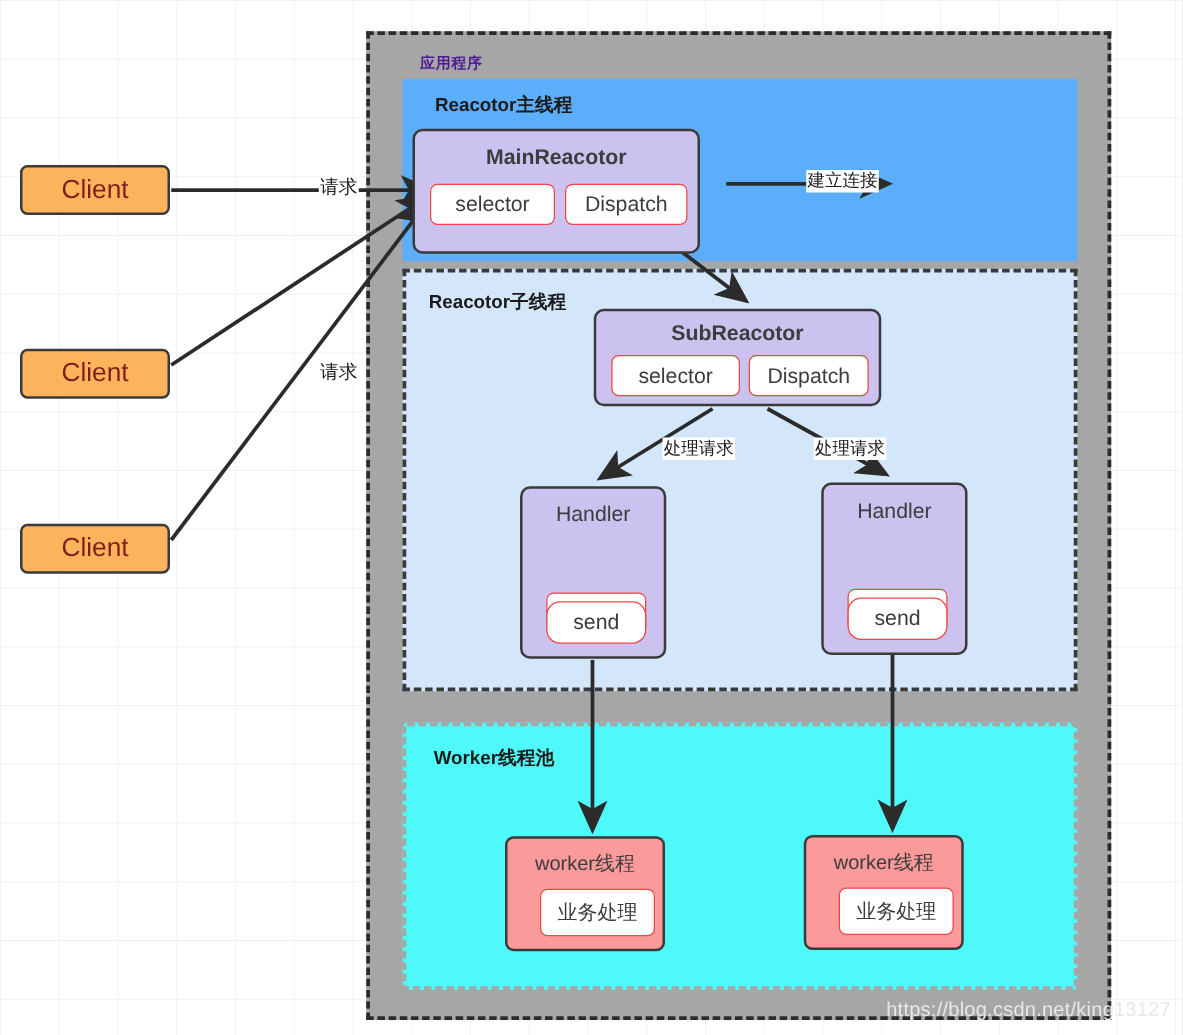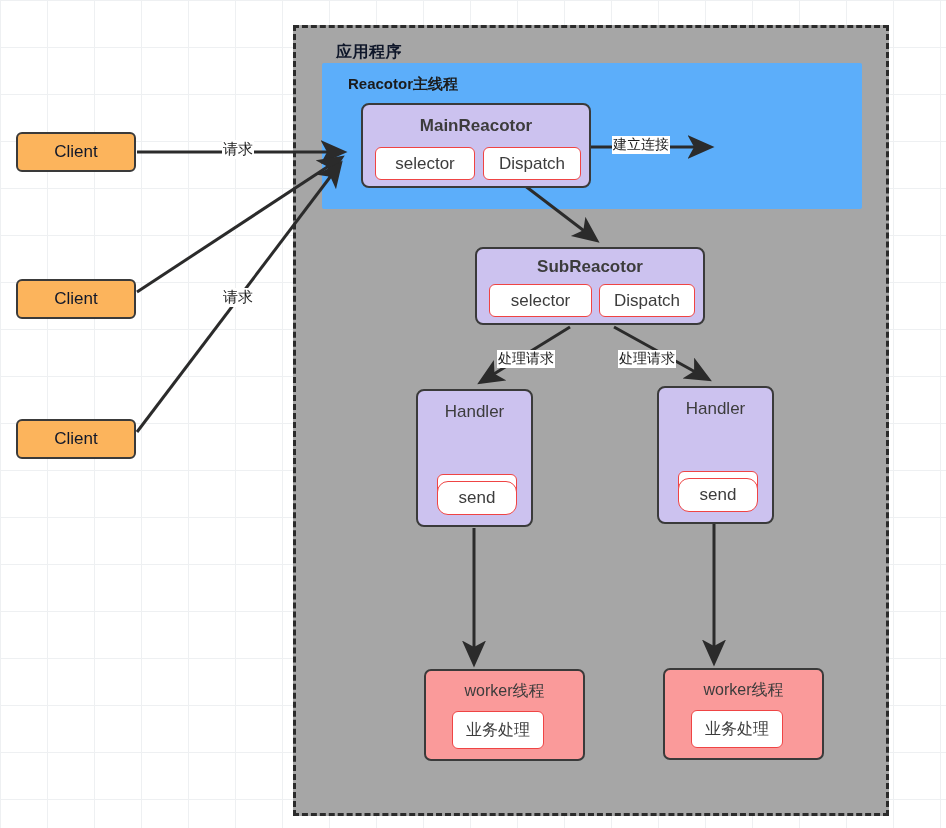--- a/index.html
+++ b/index.html
@@ -34,23 +34,23 @@
   
   .app-container {
     left: 293px; top: 25px;
     width: 596px; height: 791px;
     background: #a6a6a6;
     border: 3px dashed #2b2b2b;
   }
   .app-title {
     position: absolute;
     left: 40px; top: 14px;
-    font-size: 16px;
-    font-weight: bold;
-    color: #0f172a;
+    font-size: 12px;
+    font-weight: bold;
+    color: #4c1d95;
     letter-spacing: .5px;
   }
 
   
   .main-thread {
     left: 322px; top: 63px;
     width: 540px; height: 146px;
     background: #5caefa;
     border: 2px solid #5caefa;
     border-radius: 2px;
@@ -97,22 +97,22 @@
 
   
   .client {
     width: 120px; height: 40px;
     background: #fcb45c;
     border: 2px solid #3a3a3a;
     border-radius: 6px;
     display: flex;
     align-items: center;
     justify-content: center;
-    font-size: 17px;
-    color: #0f172a;
+    font-size: 21px;
+    color: #7f1d1d;
   }
   .client-1 { left: 16px; top: 132px; }
   .client-2 { left: 16px; top: 279px; }
   .client-3 { left: 16px; top: 419px; }
 
   
   .purple {
     background: #ccc2ef;
     border: 2px solid #3a3a3a;
     border-radius: 8px;
@@ -129,21 +129,21 @@
     border: 1px solid #ef4444;
     border-radius: 6px;
     display: flex;
     align-items: center;
     justify-content: center;
     font-size: 17px;
     color: #3c3c3c;
     box-sizing: border-box;
   }
 
-  .main-reactor { left: 361px; top: 103px; width: 230px; height: 85px; }
+  .main-reactor { left: 330px; top: 103px; width: 230px; height: 100px; }
   .main-reactor .purple-title { top: 11px; font-size: 17px; font-weight: bold; }
   .mr-selector { left: 12px; top: 42px; width: 100px; height: 33px; }
   .mr-dispatch { left: 120px; top: 42px; width: 98px; height: 33px; }
 
   .acceptor { left: 716px; top: 108px; width: 132px; height: 77px; }
   .acceptor .purple-title { top: 9px; font-size: 17px; }
   .acc-accept { left: 27px; top: 36px; width: 79px; height: 33px; }
 
   .sub-reactor { left: 475px; top: 247px; width: 230px; height: 78px; padding-left: 48px; }
   .sub-reactor .purple-title { top: 8px; font-size: 17px; font-weight: bold; }
@@ -155,35 +155,36 @@
   .handler-left  { left: 416px; top: 389px; }
   .handler-right { left: 657px; top: 386px; }
   .h-read { left: 19px; top: 47px; width: 80px; height: 34px; margin-top: 36px; }
   .h-send { left: 19px; top: 90px; width: 80px; height: 34px; border-radius: 11px; }
 
   
   .worker {
     background: #fa9a9a;
     border: 2px solid #3a3a3a;
     border-radius: 7px;
-    width: 161px; height: 92px; margin-left: 20px;
+    width: 128px; height: 92px;
   }
   .worker .purple-title { top: 10px; font-size: 16px; }
   .worker-left  { left: 404px; top: 669px; }
   .worker-right { left: 643px; top: 668px; }
   .w-inner { left: 26px; top: 40px; width: 92px; height: 38px; font-size: 16px; }
 
   
   .edge-label {
     position: absolute;
     background: #ffffff;
     color: #1b1b1b;
     font-size: 15px;
     padding: 0 1px;
     white-space: nowrap;
+    margin-left: 33px;
   }
   .lbl-req-1   { left: 222px; top: 140px; }
   .lbl-req-2   { left: 222px; top: 288px; }
   .lbl-connect { left: 612px; top: 136px; font-size: 14px; }
   .lbl-handle-1{ left: 497px; top: 350px; font-size: 14px; }
   .lbl-handle-2{ left: 618px; top: 350px; font-size: 14px; }
 
   
   .watermark {
     position: absolute;
@@ -200,21 +201,27 @@
 <div id="canvas">
 
   <div class="box app-container">
     <div class="app-title">应用程序</div>
   </div>
 
   <div class="box main-thread">
     <div class="main-thread-title">Reacotor主线程</div>
   </div>
 
-
+  <div class="box sub-thread">
+    <div class="sub-thread-title">Reacotor子线程</div>
+  </div>
+
+  <div class="box worker-pool">
+    <div class="worker-pool-title">Worker线程池</div>
+  </div>
 
   <svg class="layer-svg" viewBox="0 0 946 828">
     <defs>
       <marker id="arrow" markerWidth="9" markerHeight="9" refX="7.5" refY="4" orient="auto" markerUnits="strokeWidth">
         <path d="M0,0 L9,4 L0,8 L2.2,4 z" fill="#2b2b2b"></path>
       </marker>
     </defs>
     <g stroke="#2b2b2b" fill="none" stroke-width="3" marker-end="url(#arrow)">
 
       <path d="M137,152 L343,152"></path>
@@ -275,14 +282,15 @@
     <div class="purple-title">worker线程</div>
     <div class="inner-white w-inner">业务处理</div>
   </div>
 
   <div class="edge-label lbl-req-1">请求</div>
   <div class="edge-label lbl-req-2">请求</div>
   <div class="edge-label lbl-connect">建立连接</div>
   <div class="edge-label lbl-handle-1">处理请求</div>
   <div class="edge-label lbl-handle-2">处理请求</div>
 
+  <div class="watermark">https://blog.csdn.net/king13127</div>
 
 </div>
 
 </body></html>

